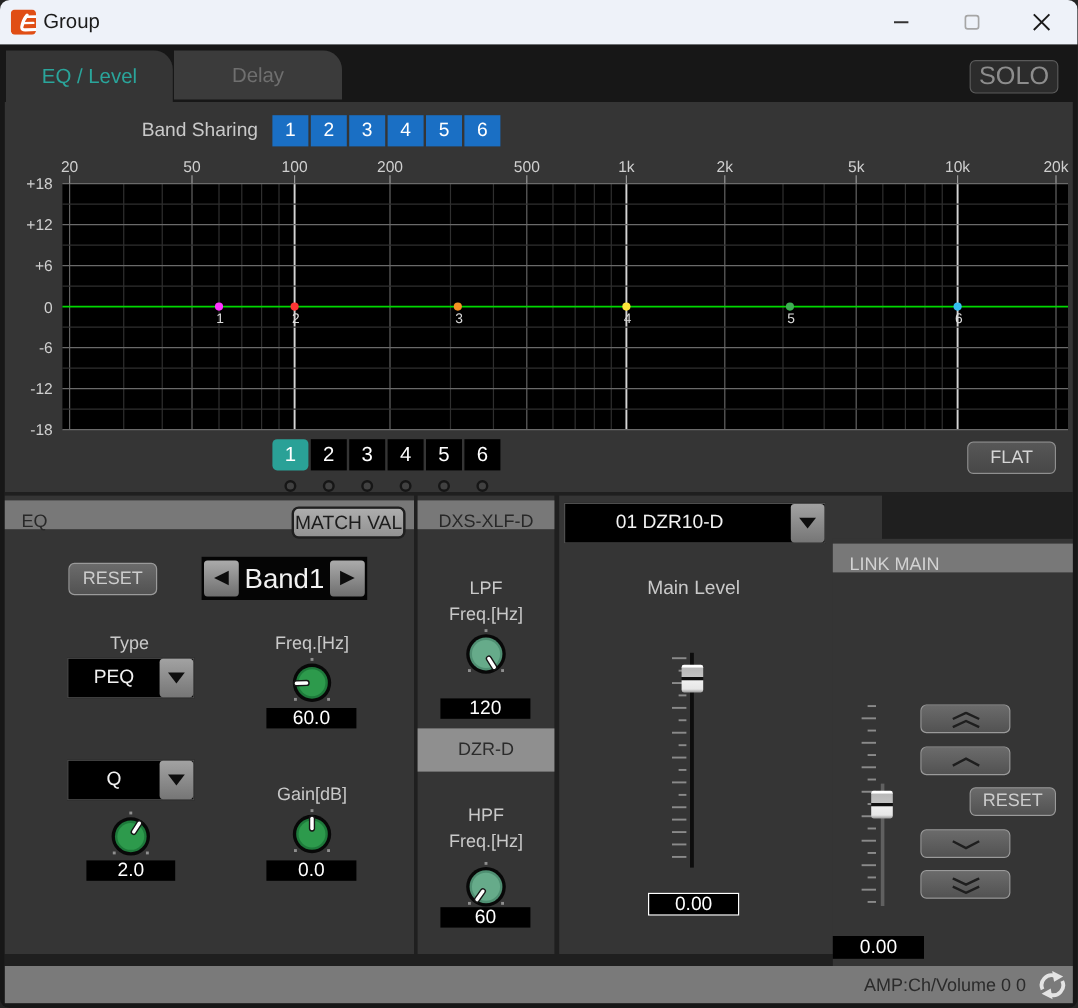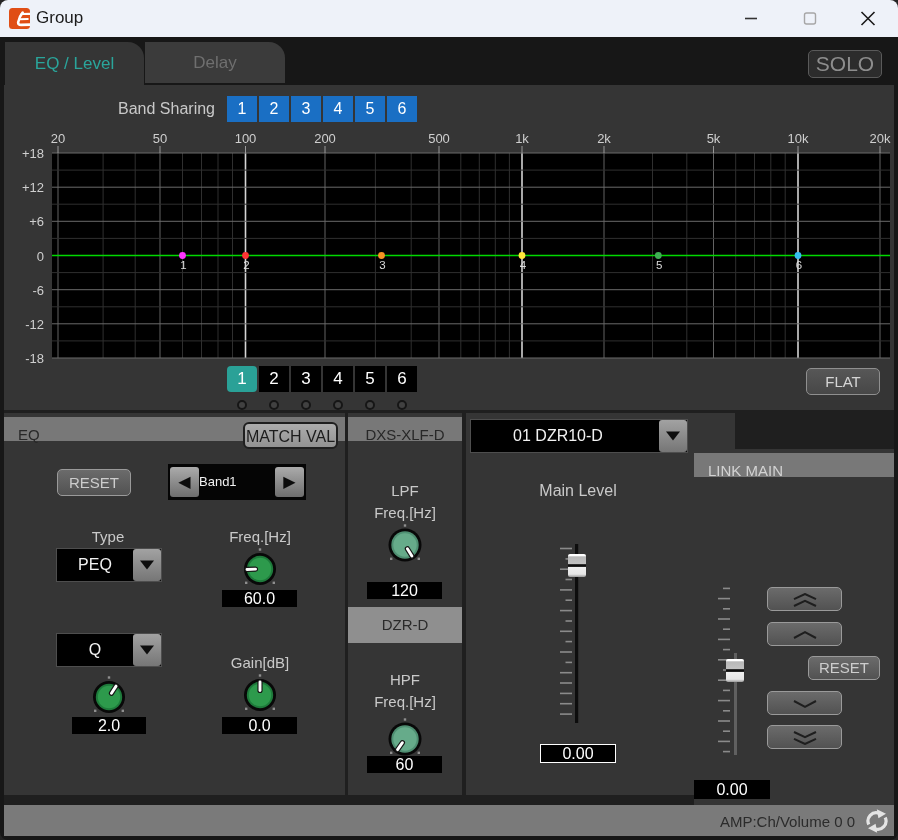--- a/index.html
+++ b/index.html
@@ -170,21 +170,21 @@
 <div class="radio" style="left:333px;top:400px"></div>
 <div class="radio" style="left:365px;top:400px"></div>
 <div class="radio" style="left:397px;top:400px"></div>
   <div id="flat">FLAT</div>
   <div class="panel" id="p-eq">
   <div class="phead" style="top:4px"><span>EQ</span></div>
 <div style="position:absolute;left:239px;top:9px;width:95px;height:27px;font-size:16px;line-height:25px;border-radius:6px;background:linear-gradient(#adadad,#929292);border:2px solid #1f1f1f;color:#1c1c1c;text-align:center;">MATCH VAL</div>
 <div class="gbtn" style="position:absolute;left:53px;top:56px;width:74px;height:27px;font-size:15px;line-height:25px;">RESET</div>
 <div style="position:absolute;left:164px;top:51px;width:138px;height:36px;background:#050505;">
 <div style="position:absolute;left:2px;top:3px;width:29px;height:30px;border-radius:3px;background:linear-gradient(#ababab,#6e6e6e);color:#0c0c0c;font-size:16px;text-align:center;line-height:30px;">◀</div>
-<div style="position:absolute;left:31px;top:0;width:76px;height:36px;color:#f2f2f2;font-size:13px;line-height:36px;">Band1</div>
+<div style="position:absolute;left:31px;top:0;width:76px;height:36px;color:#f2f2f2;font-size:23px;text-align:center;line-height:36px;">Band1</div>
 <div style="position:absolute;left:107px;top:3px;width:29px;height:30px;border-radius:3px;background:linear-gradient(#ababab,#6e6e6e);color:#0c0c0c;font-size:16px;text-align:center;line-height:30px;">▶</div>
 </div>
 <div class="clabel" style="left:104px;top:115px">Type</div>
 <div style="position:absolute;left:52px;top:135px;width:106px;height:34px;border:1px solid #4e4e4e;background:#000;">
 <div style="position:absolute;left:0px;top:0;width:76px;height:32px;color:#f2f2f2;font-size:16px;text-align:center;line-height:32px;">PEQ</div>
 <div style="position:absolute;right:0;top:0;width:28px;height:32px;background:linear-gradient(#a2a2a2,#767676);border-radius:3px;"><svg width="28" height="32" viewBox="0 0 28 32">
             <path d="M 7.0 11.5 L 21.0 11.5 L 14.0 20.5 Z" fill="#0e0e0e"></path>
           </svg></div>
 </div>
 <div class="clabel" style="left:256px;top:115px">Freq.[Hz]</div>

